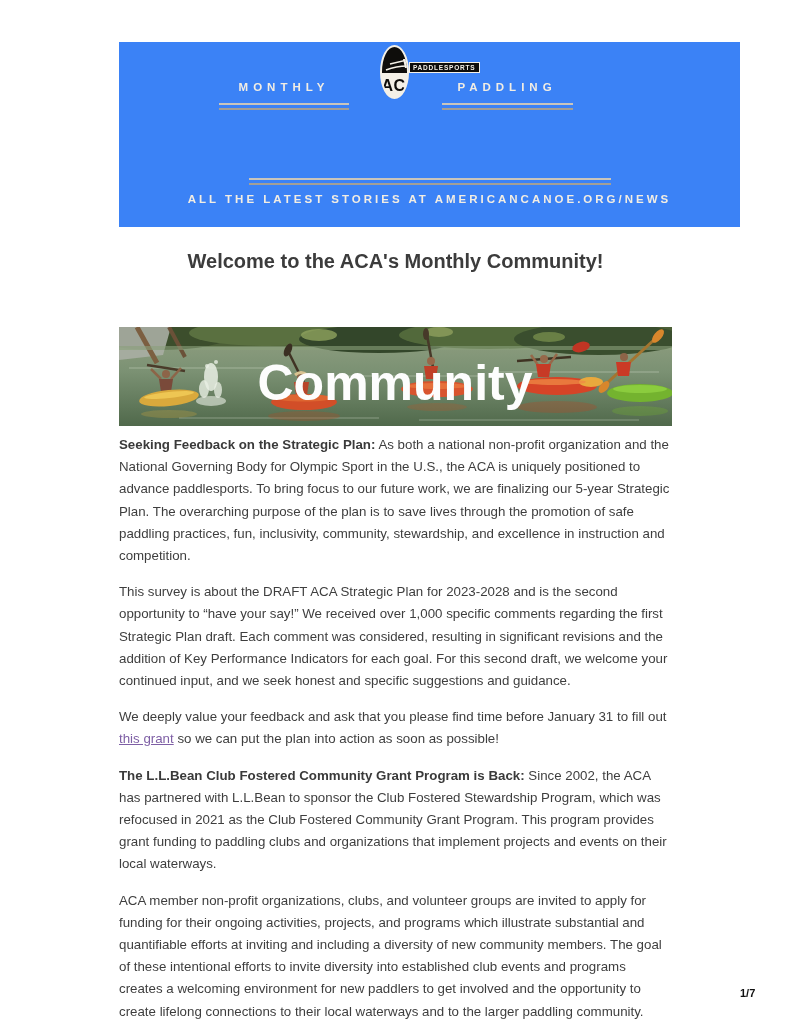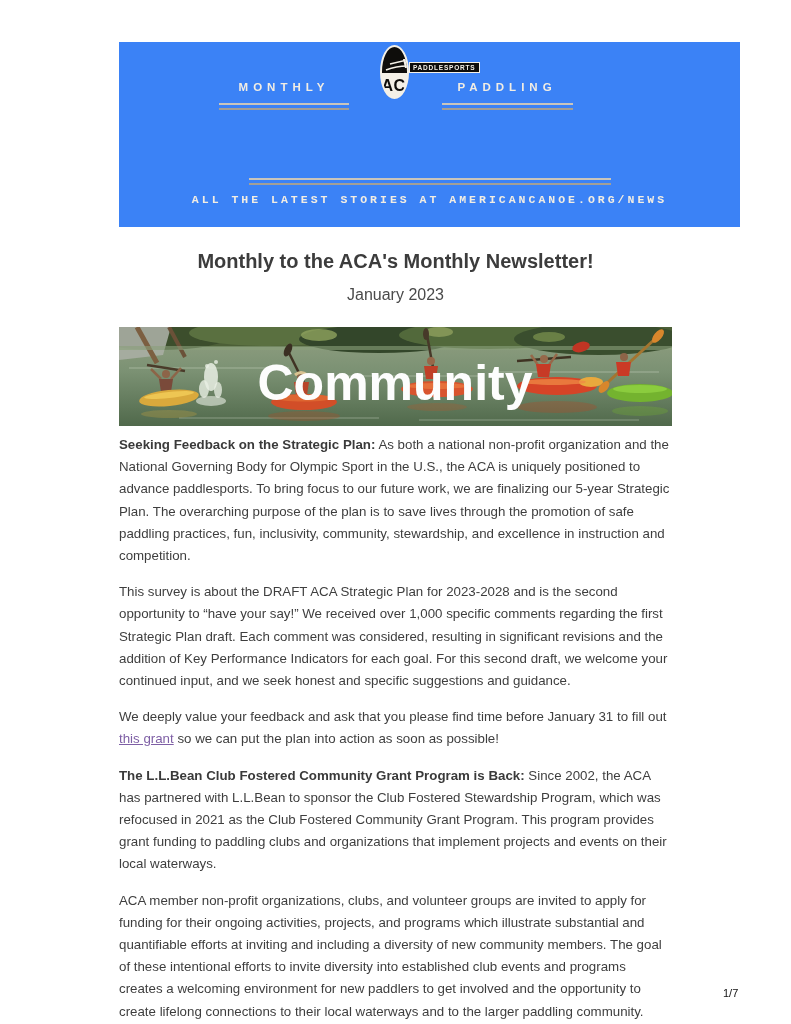--- a/index.html
+++ b/index.html
@@ -46,21 +46,21 @@
     margin-top:-9px; z-index:2; background:#0e0d0b; border:1px solid #f4f0e7;
     color:#f4f0e7; font-size:6.5px; font-weight:bold; letter-spacing:0.8px;
     padding:2px 3px 1px; line-height:1; white-space:nowrap;
   }
   .mast-title {
     position:absolute; top:70px; left:0; width:100%; text-align:center;
     font-size:56px; line-height:1; font-weight:bold; letter-spacing:2px; color:#f2ede3; white-space:nowrap;
   }
   .mast-tagline {
     position:absolute; top:151px; left:0; width:100%; text-align:center;
-    font-size:11.5px; font-weight:bold; letter-spacing:3px; color:#f2ede3; white-space:nowrap;font-family:Liberation Mono, monospace;
+    font-size:11.5px; font-weight:bold; letter-spacing:3px; color:#f2ede3; white-space:nowrap;
   }
 
   
   .welcome-title {
     position:absolute; left:0; top:250px; width:791px; text-align:center;
     font-size:20px; font-weight:bold; color:#3c3c3c; margin:0;
   }
   .issue-date {
     position:absolute; left:0; top:286px; width:791px; text-align:center;
     font-size:16px; color:#4a4a4a;
@@ -74,22 +74,22 @@
   .content {
     position:absolute; left:119px; top:434px; width:553px;
     font-size:13.3px; line-height:22.2px; color:#3e3e3e;
   }
   .content p { margin:0 0 14px; }
   .content strong { font-weight:bold; color:#3a3a3a; }
   .content a.survey-link { color:#7e5fa5; text-decoration:underline; }
 
   
   .page-indicator {
-    position:absolute; left:723px; top:987px;
-    font-size:11px; font-weight:normal; color:#111111;
+    position:absolute; left:740px; top:987px;
+    font-size:11px; font-weight:bold; color:#111111;
   }
 </style>
 </head>
 <body>
 
 <div class="page">
 
   <div class="masthead">
     <div class="mast-word left">MONTHLY</div>
     <div class="mast-word right">PADDLING</div>
@@ -106,22 +106,21 @@
         </svg>
         <span class="logo-acronym">ACA</span>
       </div>
       <div class="logo-tag">PADDLESPORTS</div>
     </div>
 
     <div class="dline dline-center"></div>
     <div class="mast-tagline">ALL THE LATEST STORIES AT AMERICANCANOE.ORG/NEWS</div>
   </div>
 
-  <h1 class="welcome-title">Monthly to the ACA's Monthly Newsletter!</h1>
-  <div class="issue-date">January 2023</div>
+  <h1 class="welcome-title">Welcome to the ACA's Monthly Community!</h1>
 
   <div class="hero">
     <svg width="553" height="99" viewBox="0 0 553 99">
       <defs>
         <linearGradient id="water" x1="0" y1="0" x2="0" y2="1">
           <stop offset="0" stop-color="#93a183"></stop>
           <stop offset="0.45" stop-color="#7b9173"></stop>
           <stop offset="1" stop-color="#50694b"></stop>
         </linearGradient>
       </defs>

